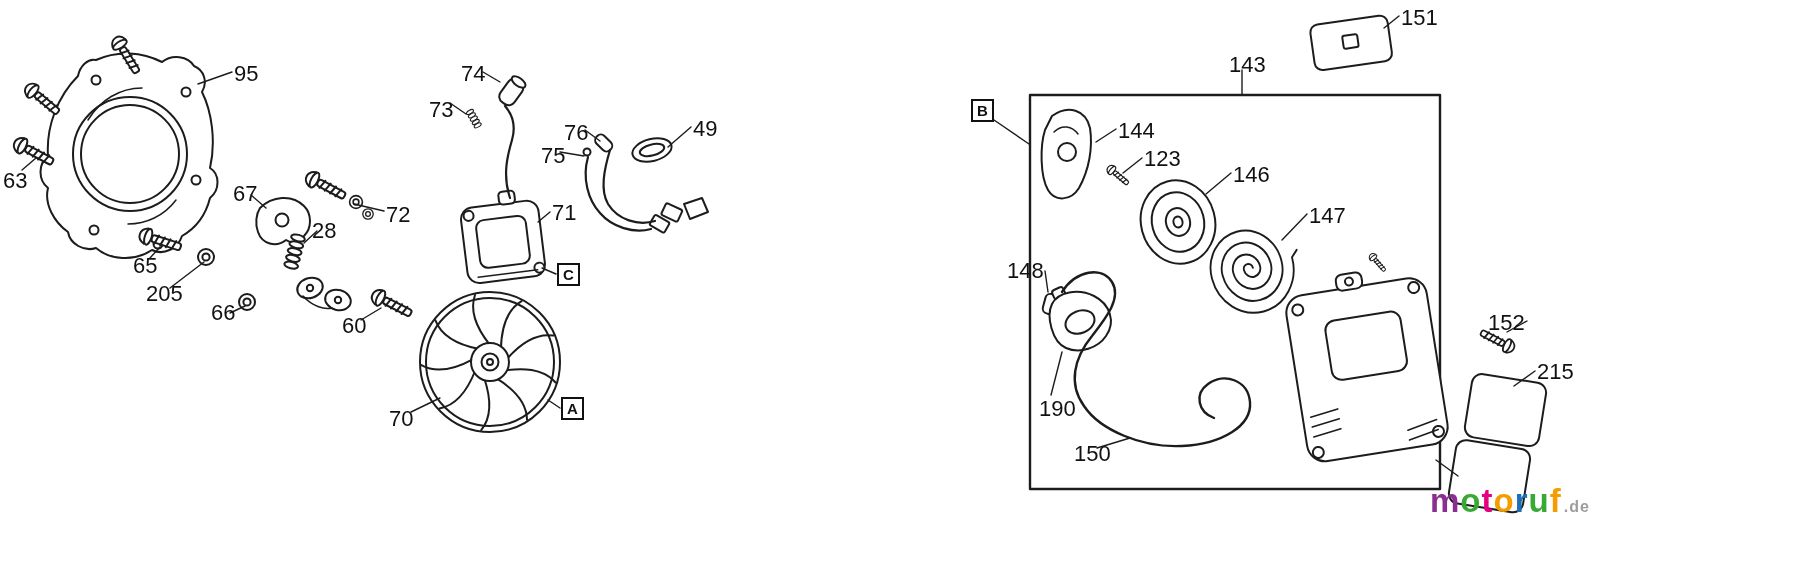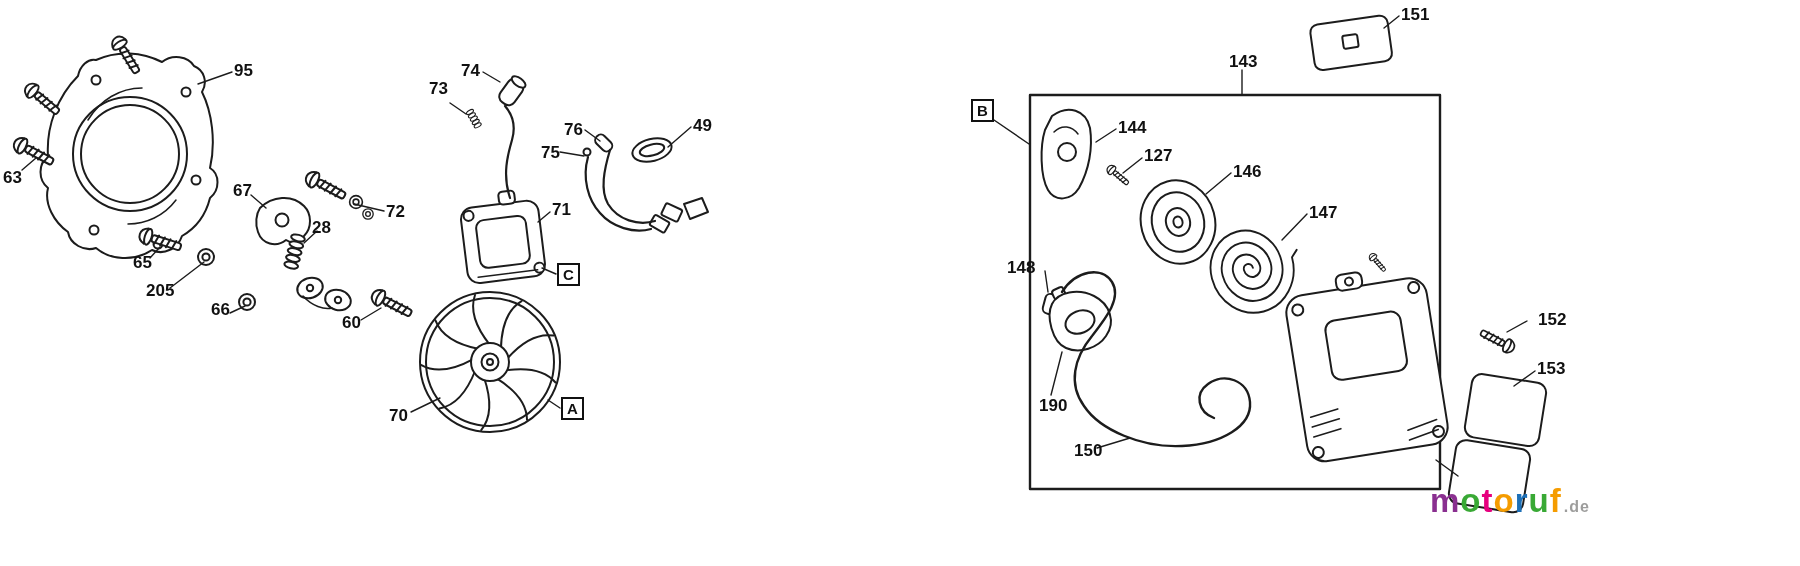--- a/index.html
+++ b/index.html
@@ -3,21 +3,21 @@
 <meta charset="utf-8">
 <style>
   * { margin:0; padding:0; box-sizing:border-box; }
   html,body { background:#ffffff; }
   .stage {
     position:relative; width:1800px; height:566px; background:#ffffff;
     font-family:"Liberation Sans", sans-serif; overflow:hidden;
   }
   .stage svg { position:absolute; left:0; top:0; }
   .callout {
-    position:absolute; font-weight:bold; font-size:17px; color:#111;
+    position:absolute; font-weight:normal; font-size:22px; color:#111;
     white-space:nowrap; user-select:none;
   }
   .letterbox {
     position:absolute; width:23px; height:23px; border:2px solid #111;
     background:#fff; display:flex; align-items:center; justify-content:center;
     font-weight:bold; font-size:15px; color:#111;
   }
   .logo {
     position:absolute; left:1430px; top:450px; display:flex; align-items:baseline;
     font-weight:bold; font-size:33px; letter-spacing:1px;
@@ -314,39 +314,39 @@
 </svg>
 
 <div class="callout" style="left:3px;top:168px">63</div>
 <div class="callout" style="left:234px;top:61px">95</div>
 <div class="callout" style="left:133px;top:253px">65</div>
 <div class="callout" style="left:146px;top:281px">205</div>
 <div class="callout" style="left:211px;top:300px">66</div>
 <div class="callout" style="left:233px;top:181px">67</div>
 <div class="callout" style="left:312px;top:218px">28</div>
 <div class="callout" style="left:386px;top:202px">72</div>
-<div class="callout" style="left:429px;top:79px">73</div>
+<div class="callout" style="left:429px;top:97px">73</div>
 <div class="callout" style="left:461px;top:61px">74</div>
 <div class="callout" style="left:564px;top:120px">76</div>
 <div class="callout" style="left:541px;top:143px">75</div>
 <div class="callout" style="left:693px;top:116px">49</div>
 <div class="callout" style="left:552px;top:200px">71</div>
 <div class="callout" style="left:342px;top:313px">60</div>
 <div class="callout" style="left:389px;top:406px">70</div>
 <div class="callout" style="left:1229px;top:52px">143</div>
 <div class="callout" style="left:1401px;top:5px">151</div>
 <div class="callout" style="left:1118px;top:118px">144</div>
-<div class="callout" style="left:1144px;top:146px">127</div>
+<div class="callout" style="left:1144px;top:146px">123</div>
 <div class="callout" style="left:1233px;top:162px">146</div>
 <div class="callout" style="left:1309px;top:203px">147</div>
 <div class="callout" style="left:1007px;top:258px">148</div>
 <div class="callout" style="left:1039px;top:396px">190</div>
 <div class="callout" style="left:1074px;top:441px">150</div>
-<div class="callout" style="left:1538px;top:310px">152</div>
-<div class="callout" style="left:1537px;top:359px">153</div>
+<div class="callout" style="left:1488px;top:310px">152</div>
+<div class="callout" style="left:1537px;top:359px">215</div>
 
 <div class="letterbox" style="left:561px;top:397px">A</div>
 <div class="letterbox" style="left:971px;top:99px">B</div>
 <div class="letterbox" style="left:557px;top:263px">C</div>
 
 <div class="logo">
   <span style="color: rgb(138, 47, 144);">m</span>
   <span style="color: rgb(57, 169, 53);">o</span>
   <span style="color: rgb(230, 0, 126);">t</span>
   <span style="color: rgb(245, 156, 0);">o</span>

